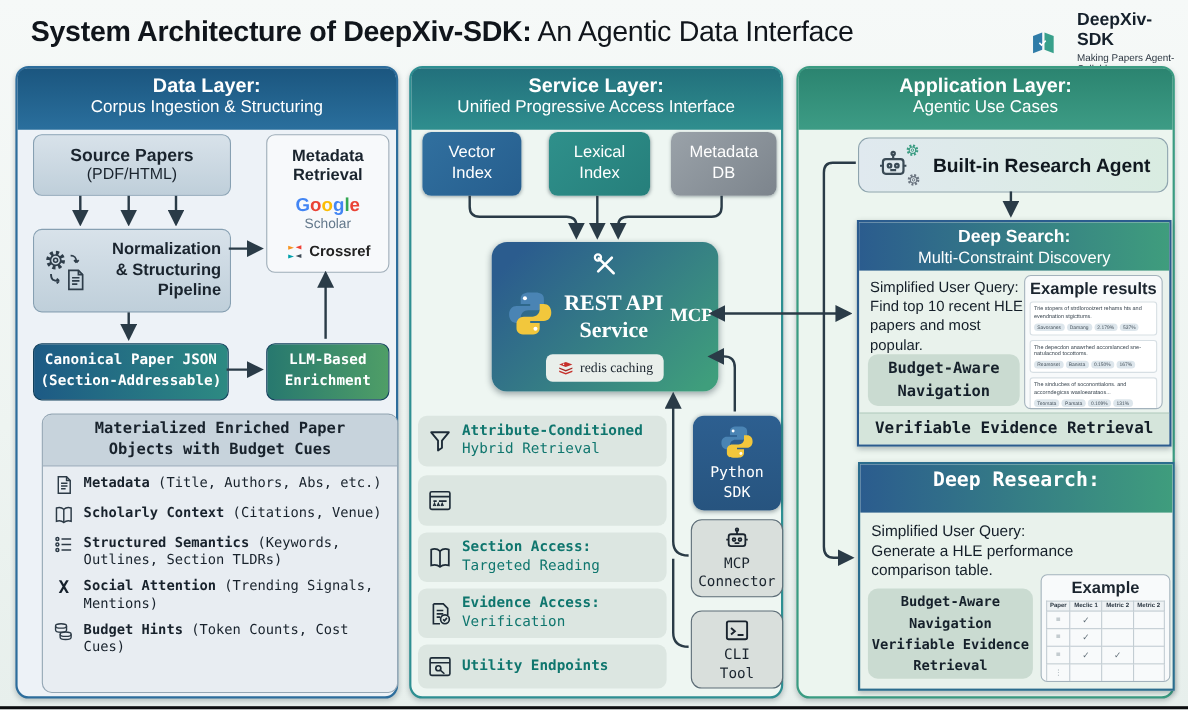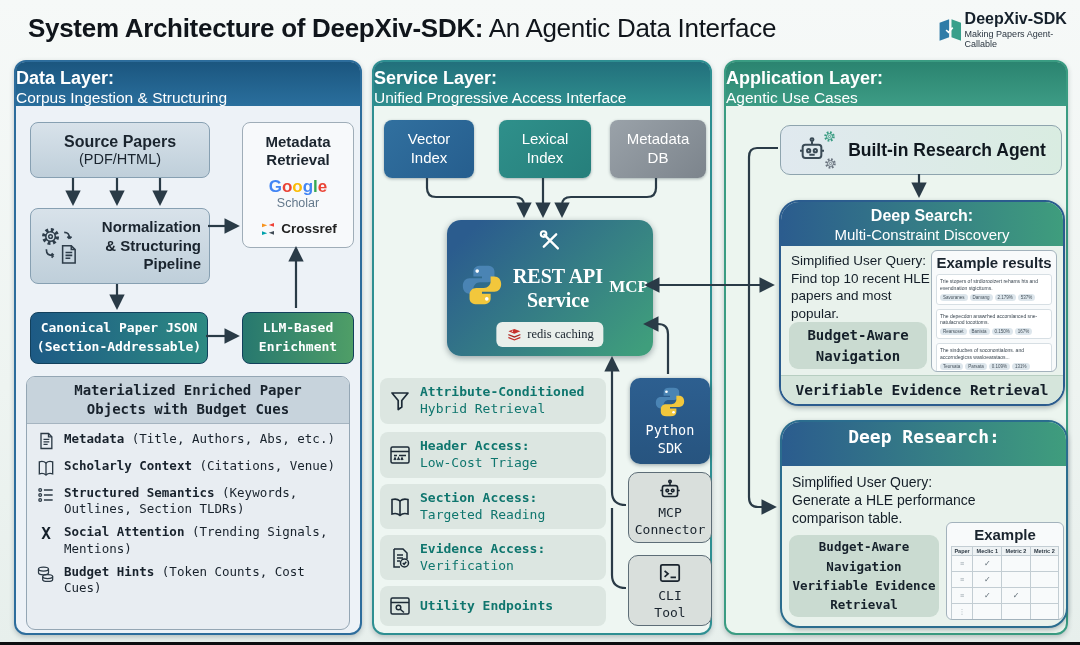--- a/index.html
+++ b/index.html
@@ -3,33 +3,33 @@
 <meta charset="utf-8">
 <style>
   html,body{margin:0;padding:0;width:1080px;height:645px;overflow:hidden;
     font-family:"Liberation Sans",sans-serif;}
   body{position:relative;background:linear-gradient(180deg,#f6f9f8 0%,#eef4f1 60%,#e7efec 100%);}
   .mono{font-family:"DejaVu Sans Mono",monospace;}
 
   
   .title{position:absolute;left:28px;top:13px;font-size:26px;color:#10151b;letter-spacing:-.3px;}
   .title .tb{font-weight:bold;}
-  .logo{position:absolute;left:936px;top:10px;display:flex;align-items:center;gap:0;}
+  .logo{position:absolute;left:936px;top:10px;display:flex;align-items:center;gap:18px;}
   .logo-ic{width:30px;height:30px;}
   .logo-name{font-weight:bold;font-size:16px;color:#15202b;}
   .logo-tag{font-size:9px;color:#2a3540;margin-top:1px;}
 
   
   .panel{position:absolute;top:60px;height:575px;border-radius:12px;box-sizing:border-box;
     box-shadow:0 2px 5px rgba(30,50,60,.25);}
   #panel-data{left:14px;width:348px;border:2px solid #2d6d9c;background:#edf2f7;}
   #panel-service{left:372px;width:340px;border:2px solid #2e8f92;background:#eef6f2;}
   #panel-app{left:724px;width:344px;border:2px solid #3a9c82;background:#ecf5ef;}
-  .phead{position:absolute;left:0;top:0;right:0;height:44px;border-radius:9px 9px 0 0;
-    color:#fff;text-align:left;padding-top:6px;box-sizing:border-box;}
+  .phead{position:absolute;left:0;top:0;right:0;height:56px;border-radius:9px 9px 0 0;
+    color:#fff;text-align:center;padding-top:6px;box-sizing:border-box;}
   .phead .l1{font-size:18px;font-weight:bold;line-height:1.15;}
   .phead .l2{font-size:15.5px;line-height:1.2;}
   #panel-data .phead{background:linear-gradient(180deg,#1b567f,#2a6f9d);}
   #panel-service .phead{background:linear-gradient(180deg,#22707c,#2f8e8e);}
   #panel-app .phead{background:linear-gradient(180deg,#2b8470,#3d9c85);}
 
   .abs{position:absolute;box-sizing:border-box;}
   .cbox{border-radius:8px;display:flex;flex-direction:column;align-items:center;justify-content:center;text-align:center;}
 
   
@@ -87,21 +87,21 @@
   .toolbox svg{width:26px;height:26px;color:#1a242e;margin-bottom:2px;}
 
   
   #agent{background:linear-gradient(90deg,#e0e9ef,#d9ece1);border:1.5px solid #8ea4ae;border-radius:10px;
     flex-direction:row;gap:12px;}
   #agent .albl{font-weight:bold;font-size:17.5px;color:#10181f;}
   .agent-ic{position:relative;width:40px;height:36px;flex:none;}
   .agent-ic .rb{width:32px;height:32px;color:#3a4a55;position:absolute;left:0;top:2px;}
   .agent-ic .gr1{position:absolute;right:0;top:-2px;width:13px;height:13px;color:#3a9c82;}
   .agent-ic .gr2{position:absolute;right:-1px;bottom:-2px;width:13px;height:13px;color:#6b7580;}
-  .usecase{border-radius:20px;overflow:hidden;background:#e9f2ec;box-shadow:0 2px 5px rgba(20,40,50,.3);}
+  .usecase{border-radius:0;overflow:hidden;background:#e9f2ec;box-shadow:0 2px 5px rgba(20,40,50,.3);}
   #deep-search{border:2px solid #2b5c8e;}
   #deep-research{border:2px solid #2b6d8e;}
   .uhead{color:#fff;text-align:center;padding-top:4px;height:44px;box-sizing:border-box;
     background:linear-gradient(90deg,#2b5c8e,#3f9d7d);}
   .uhead .l1{font-weight:bold;font-size:16px;line-height:1.25;}
   .uhead .l2{font-size:15px;line-height:1.2;}
   #deep-research .uhead .l1{font-size:18px;}#deep-research .uhead .l2{font-size:14.5px;}
   .qblock{position:absolute;font-size:13.5px;color:#141e28;line-height:1.3;font-weight:500;}
   #deep-research .qblock{font-size:14px;}
   .pill{position:absolute;background:#cadbd1;border-radius:9px;display:flex;flex-direction:column;
@@ -287,21 +287,21 @@
   <div class="abs cbox darkbox mono" id="canonical" style="left:14px;top:250px;width:178px;height:52px;">
     <div>Canonical Paper JSON</div>
     <div>(Section-Addressable)</div>
   </div>
 
   <div class="abs cbox darkbox mono" id="llm" style="left:226px;top:250px;width:112px;height:52px;">
     <div>LLM-Based</div>
     <div>Enrichment</div>
   </div>
 
-  <div class="abs mono" id="materialized" style="left:10px;top:314px;width:324px;height:254px;">
+  <div class="abs mono" id="materialized" style="left:22px;top:314px;width:324px;height:254px;">
     <div class="mhead">
       <div>Materialized Enriched Paper</div>
       <div>Objects with Budget Cues</div>
     </div>
     <div class="mitems">
       <div class="mitem">
           <svg>
             <use href="#i-doc"></use>
           </svg>
           <div><b>Metadata</b><span> (Title, Authors, Abs, etc.)</span></div>
@@ -377,24 +377,20 @@
       </svg>
     <div>
         <div class="c1">Attribute-Conditioned</div>
         <div class="c2">Hybrid Retrieval</div>
       </div>
   </div>
   <div class="abs cap mono" style="left:6px;top:370px;width:226px;height:46px;">
     <svg>
         <use href="#i-headerwin"></use>
       </svg>
-    <div>
-        <div class="c1">Header Access:</div>
-        <div class="c2">Low-Cost Triage</div>
-      </div>
   </div>
   <div class="abs cap mono" style="left:6px;top:422px;width:226px;height:45px;">
     <svg>
         <use href="#i-book"></use>
       </svg>
     <div>
         <div class="c1">Section Access:</div>
         <div class="c2">Targeted Reading</div>
       </div>
   </div>

